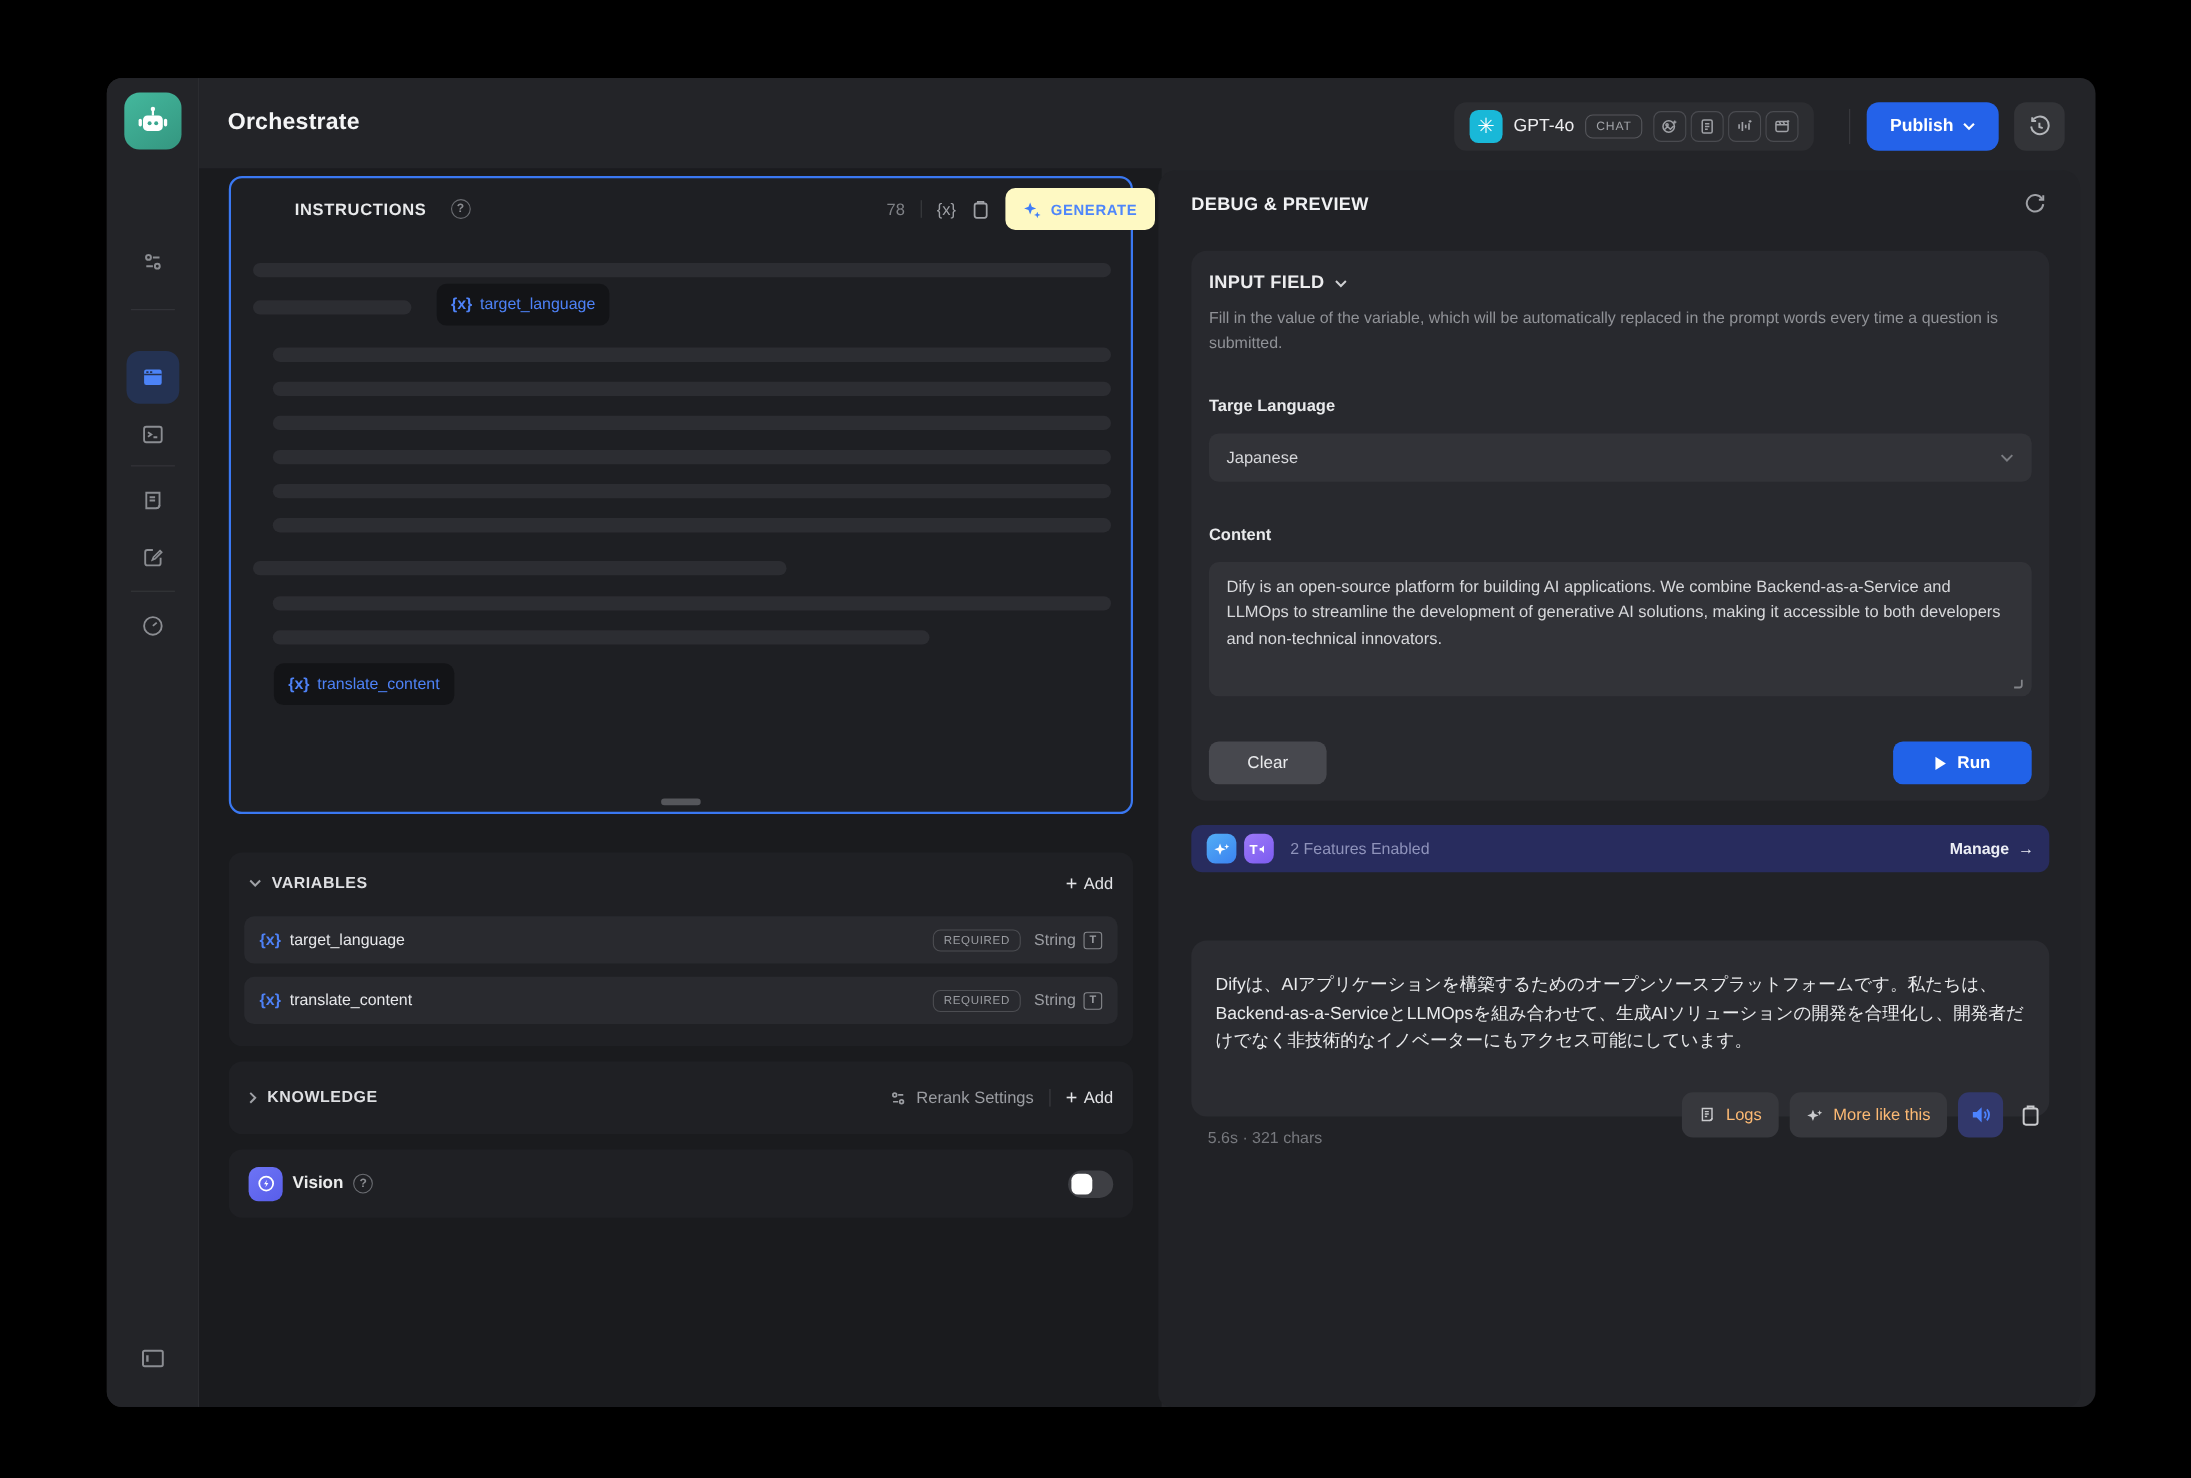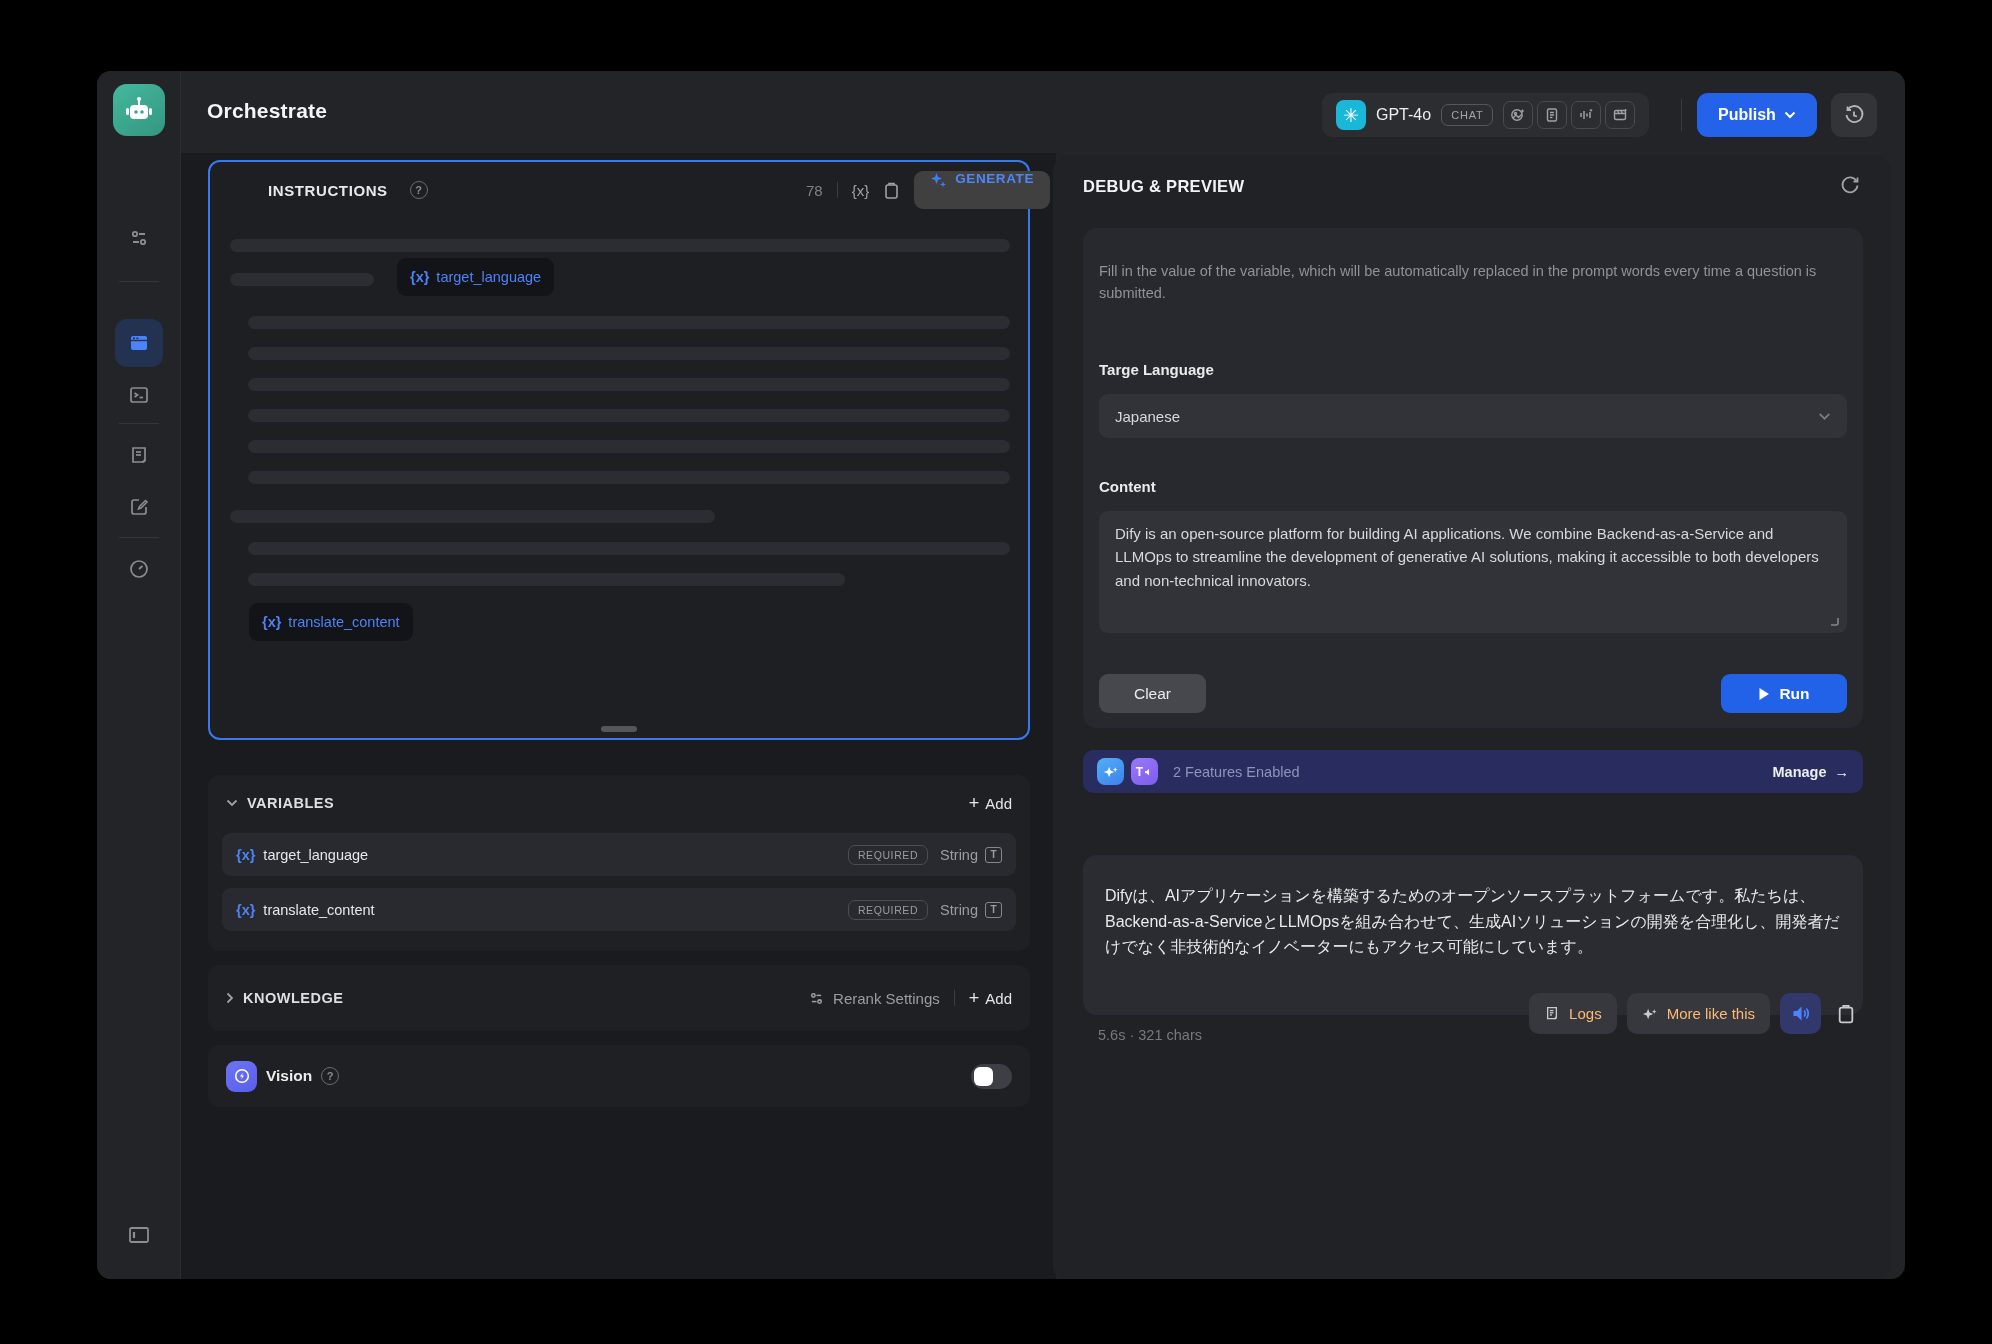--- a/index.html
+++ b/index.html
@@ -41,21 +41,21 @@
   .instr-panel { position:absolute; left:27px; top:7px; width:822px; height:580px; background:#1e1f23;
                  border:2px solid #3a78f2; border-radius:12px; }
   .instr-head { position:absolute; left:0; top:0; width:100%; height:56px; display:flex; align-items:center; padding:0 18px; gap:22px;margin-left:40px; }
   .instr-title { font-size:15px; font-weight:700; letter-spacing:.6px; color:#e8e9eb; }
   .help-dot { width:18px; height:18px; border:1.4px solid #6a6c71; border-radius:50%; color:#8a8c91; font-size:11px;
               display:inline-flex; align-items:center; justify-content:center; font-weight:600; }
   .instr-right { margin-left:auto; display:flex; align-items:center; gap:14px; color:#88898e; }
   .char-count { font-size:15px; color:#7f8186; }
   .vline { width:1px; height:16px; background:#3c3d41; }
   .vartag { font-size:15px; color:#9fa1a6; }
-  .gen-btn { height:38px; background:#404040; border-radius:9px; display:flex; gap:8px; padding:0 16px; }
+  .gen-btn { height:38px; background:#fef9c3; border-radius:9px; display:flex; align-items:center; gap:8px; padding:0 16px; }
   .gen-label { color:#4e86fa; font-size:13.5px; font-weight:700; letter-spacing:.6px; }
   .skel { position:absolute; height:13px; border-radius:7px; background:#2c2d32; }
   .var-chip { position:absolute; height:38px; background:#131417; border-radius:9px; display:flex; align-items:center;
               padding:0 13px; gap:7px; color:#4e82f7; font-size:14.5px; font-weight:500; }
   .chip-x { font-weight:600; }
   .drag-handle { position:absolute; left:50%; bottom:6px; transform:translateX(-50%); width:36px; height:6px; border-radius:3px; background:#55565b; }
 
   .section { position:absolute; left:27px; width:822px; background:#1f2024; border-radius:12px; }
   .sec-head { display:flex; align-items:center; gap:9px; padding:0 18px; height:100%; }
   .sec-title { font-size:14.5px; font-weight:700; letter-spacing:.5px; color:#dedfe2; }
@@ -391,20 +391,26 @@
   <div class="right-panel">
     <div class="dbg-title">DEBUG &amp; PREVIEW</div>
     <div class="dbg-refresh">
       <svg width="21" height="21" viewBox="0 0 21 21" fill="none" stroke="currentColor" stroke-width="1.8">
         <path d="M16.5 6 a7.5 7.5 0 1 0 1 4.5"></path>
             <polyline points="17.5,2.5 17.5,6.5 13.5,6.5"></polyline>
       </svg>
     </div>
 
     <div class="input-card">
+      <div class="if-title-row">
+        <span class="if-title">INPUT FIELD</span>
+        <svg width="12" height="8" viewBox="0 0 12 8" fill="none" stroke="#cfd0d3" stroke-width="1.8">
+              <polyline points="1.5,1.5 6,6 10.5,1.5"></polyline>
+            </svg>
+      </div>
       <div class="if-desc">Fill in the value of the variable, which will be automatically replaced in the prompt words every time a question is submitted.</div>
 
       <div class="fld-label" style="top:133px;">Targe Language</div>
       <div class="select">
         <span>Japanese</span>
         <svg class="chev" width="13" height="9" viewBox="0 0 12 8" fill="none" stroke="#7a7c81" stroke-width="1.6">
               <polyline points="1.5,1.5 6,6 10.5,1.5"></polyline>
             </svg>
       </div>
 

